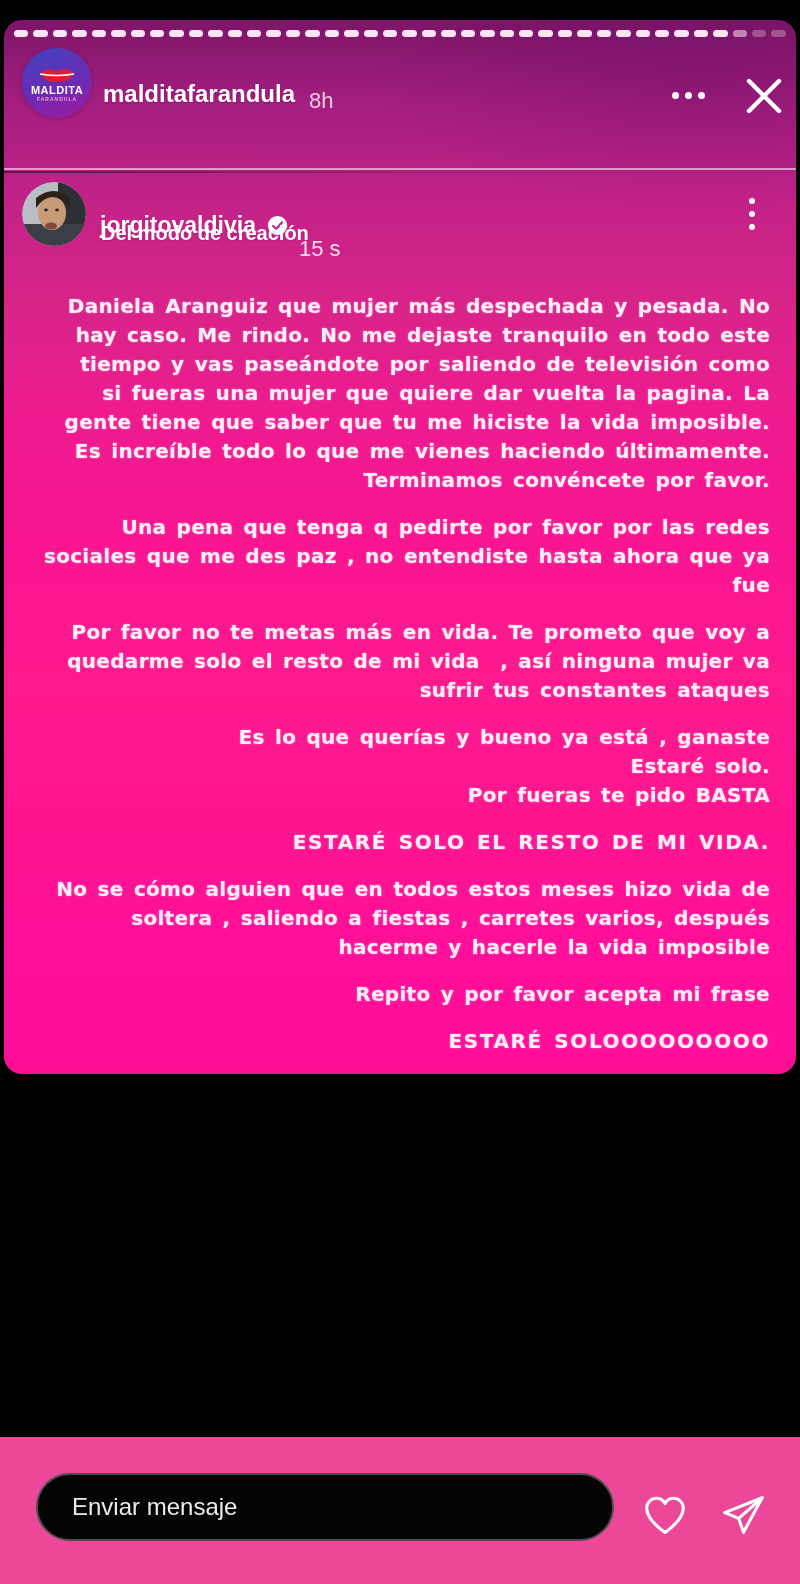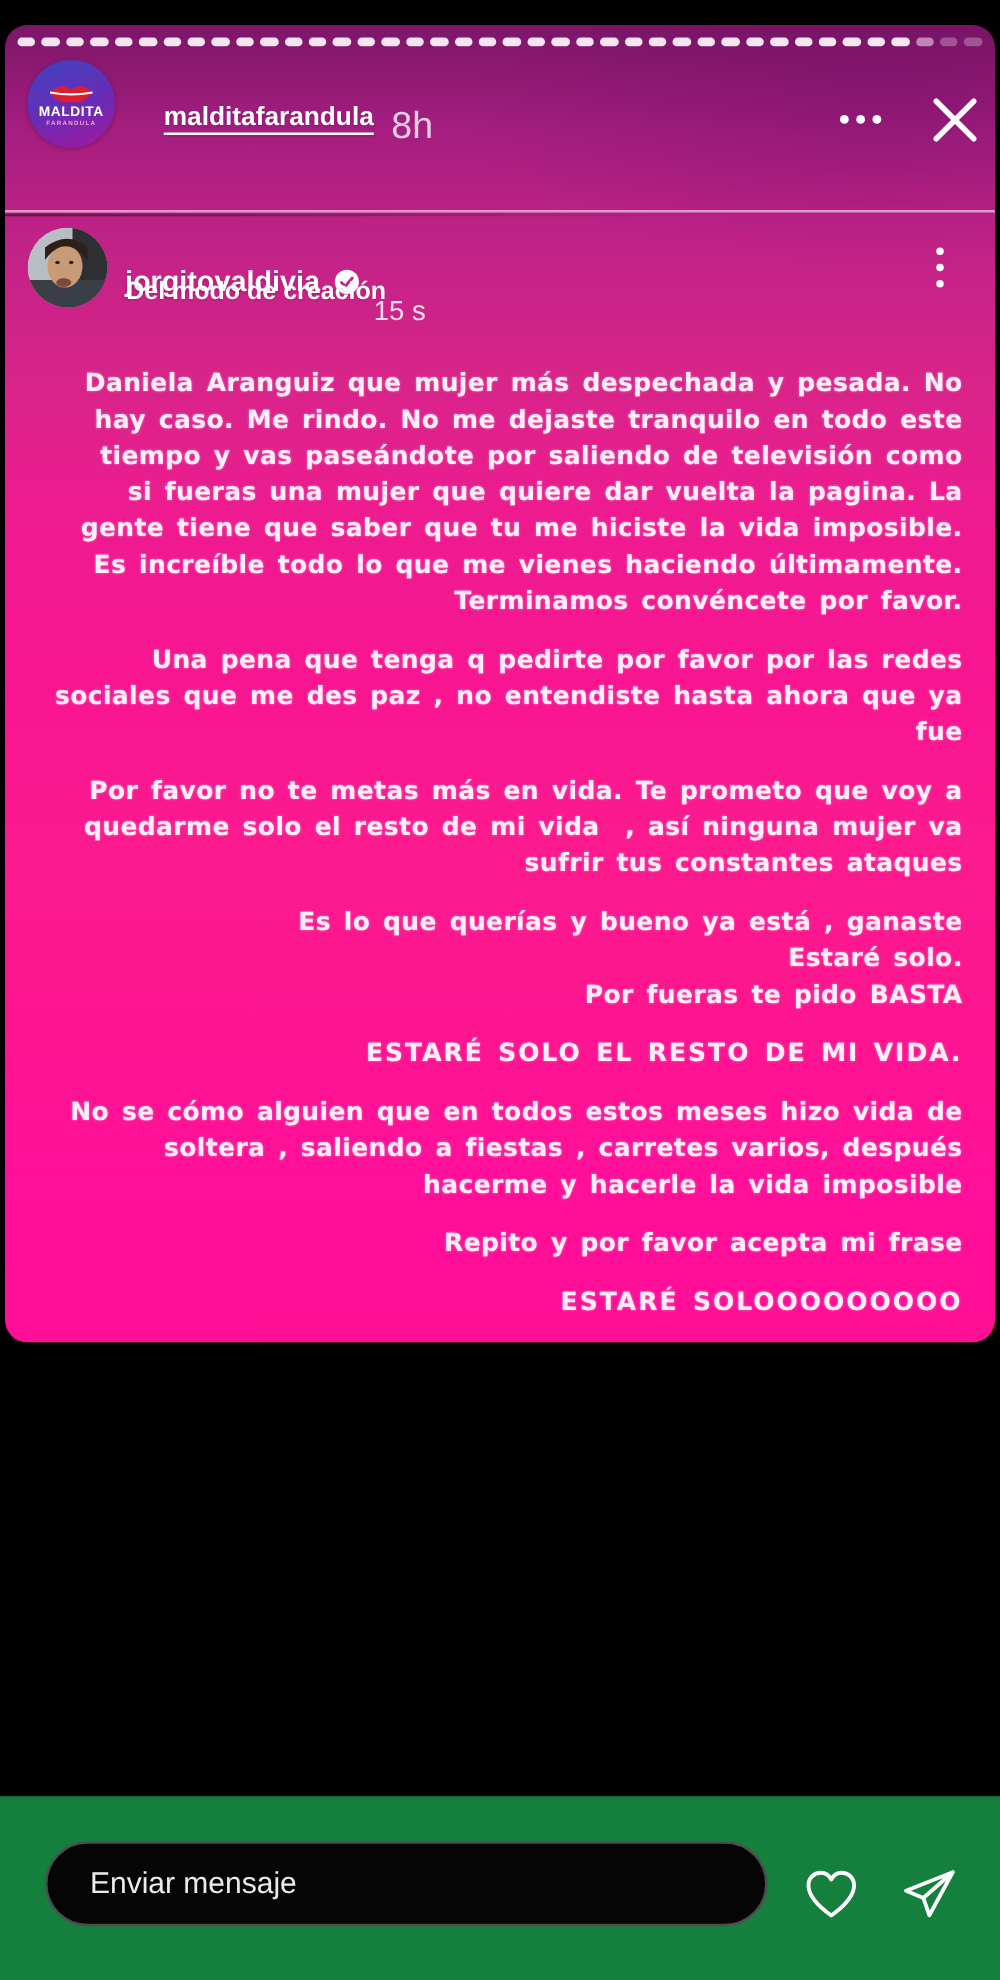--- a/index.html
+++ b/index.html
@@ -45,26 +45,25 @@
     box-shadow:0 1px 4px rgba(0,0,0,0.25);
   }
   .avatar-outer svg{width:42px;height:24px;margin-bottom:-3px;}
   .logo-line1{font-size:11px;font-weight:800;color:#fff;letter-spacing:0.5px;line-height:11px;}
   .logo-line2{font-size:5px;font-weight:700;color:#ff9ad2;letter-spacing:1px;line-height:7px;}
   .outer-name-row{
     position:absolute;left:99px;top:52px;height:44px;
     display:flex;align-items:center;gap:14px;
   }
   .uname{
-    font-size:21px;font-weight:700;color:#fff;
-    text-decoration:underline;text-decoration-thickness:2px;text-underline-offset:6px;
+    font-size:24px;font-weight:700;color:#fff;
+    text-decoration-thickness:2px;text-underline-offset:6px;
     text-shadow:0 1px 2px rgba(0,0,0,0.18);
-    margin-left:28px;
-  }
-  .time{font-size:30px;color:rgba(255,255,255,0.78);margin-top:14px;}
+  }
+  .time{font-size:22px;color:rgba(255,255,255,0.78);margin-top:14px;}
   .more-btn{position:absolute;left:661px;top:66px;width:46px;height:18px;display:flex;gap:6px;align-items:center;justify-content:center;}
   .more-btn i{width:7px;height:7px;border-radius:50%;background:#fff;display:block;}
   .close-btn{position:absolute;left:734px;top:50px;width:52px;height:52px;display:flex;align-items:center;justify-content:center;}
   
   .inner-sep{position:absolute;left:0;right:0;top:148px;height:2px;background:rgba(255,255,255,0.55);}
   .inner-sep2{position:absolute;left:0;top:151px;height:2px;width:72%;
     background:linear-gradient(90deg,rgba(0,0,0,0.45),rgba(0,0,0,0));}
   .avatar-inner{position:absolute;left:18px;top:162px;width:64px;height:64px;border-radius:50%;overflow:hidden;}
   .inner-name-row{position:absolute;left:96px;top:168px;display:flex;align-items:center;gap:11px;}
   .inner-uname{font-size:23px;font-weight:700;color:#fff;text-shadow:0 1px 2px rgba(0,0,0,0.18);}
@@ -78,21 +77,21 @@
     position:absolute;left:24px;right:26px;top:272px;
     text-align:right;color:#ffeef8;
     font-family:"DejaVu Sans",sans-serif;font-weight:700;
     font-size:20px;line-height:29px;letter-spacing:0.3px;word-spacing:3px;
     text-shadow:0 0 2px rgba(255,210,240,0.55);
   }
   .para{margin:0 0 18px 0;}
   .line{white-space:pre;}
   .line.caps{letter-spacing:1.6px;}
   
-  .footer{position:absolute;left:0;top:1437px;width:800px;height:147px;background:#15803d;}
+  .footer{position:absolute;left:0;top:1437px;width:800px;height:147px;background:#ec4899;}
   .msg-pill{
     position:absolute;left:36px;top:36px;width:574px;height:64px;
     border:2px solid #4d4d4d;border-radius:34px;background:#050505;
     display:flex;align-items:center;
   }
   .msg-pill input{
     background:transparent;border:none;outline:none;color:#fff;
     font-size:24px;margin-left:32px;width:500px;
     font-family:"Liberation Sans","DejaVu Sans",sans-serif;
   }

